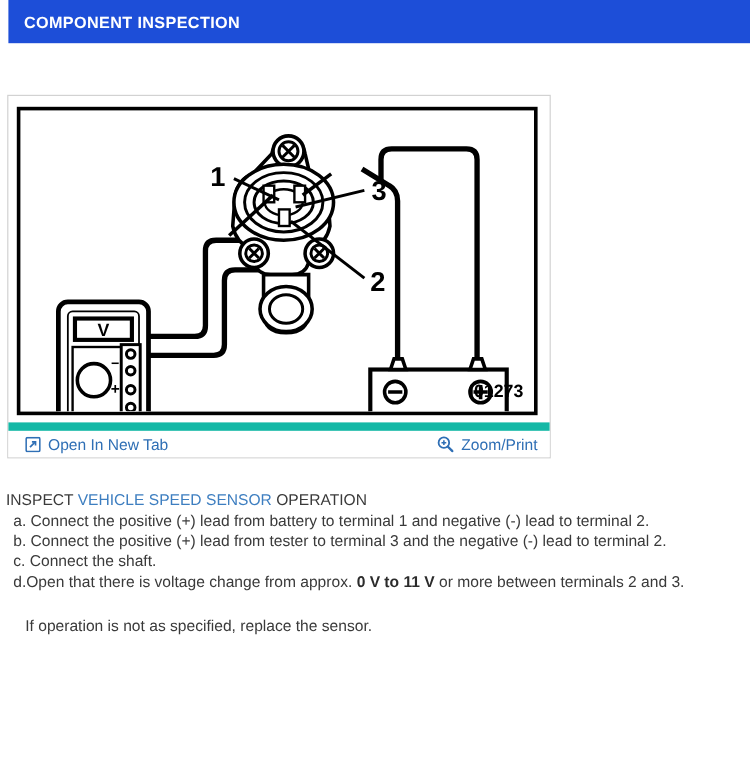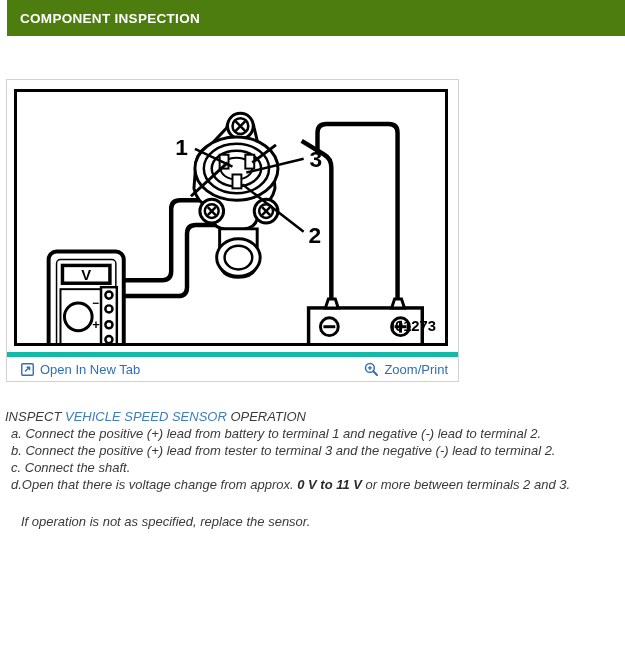--- a/index.html
+++ b/index.html
@@ -16,21 +16,21 @@
     position: relative;
   }
 
   
   .header-bar {
     position: absolute;
     left: 7px;
     top: 0px;
     right: 0px;
     height: 36px;
-    background: #4d7c0f;
+    background: #1d4ed8;
     display: flex;
     align-items: center;
   }
   .header-title {
     color: #ffffff;
     font-size: 13.5px;
     font-weight: bold;
     letter-spacing: 0.3px;
     padding-left: 13px;
     font-family: "Liberation Sans", sans-serif;
@@ -57,21 +57,21 @@
     overflow: hidden;
   }
   .figure-svg {
     display: block;
     width: 100%;
     height: 100%;
   }
 
   
   .figure-toolbar {
-    border-top: 5px solid #14b8a6;
+    border-top: 7px solid #14b8a6;
     height: 29px;
     display: flex;
     align-items: center;
     justify-content: space-between;
     padding: 0 10px 0 14px;
     box-sizing: border-box;
     background: #ffffff;
   }
   .tool-link {
     display: flex;
@@ -88,21 +88,20 @@
   
   .content {
     position: absolute;
     left: 5px;
     top: 410px;
     right: 19px;
     font-size: 13px;
     line-height: 1.0;
     color: #3a3a3a;
     font-family: "Liberation Sans", sans-serif;
-    font-style: italic;
   }
   .lead-line {
     font-size: 13px;
     margin: 0 0 4px 0;
     white-space: nowrap;
   }
   .lead-line .link-blue { color: #3d7ec0; }
   .steps {
     margin: 0;
     padding: 0;

